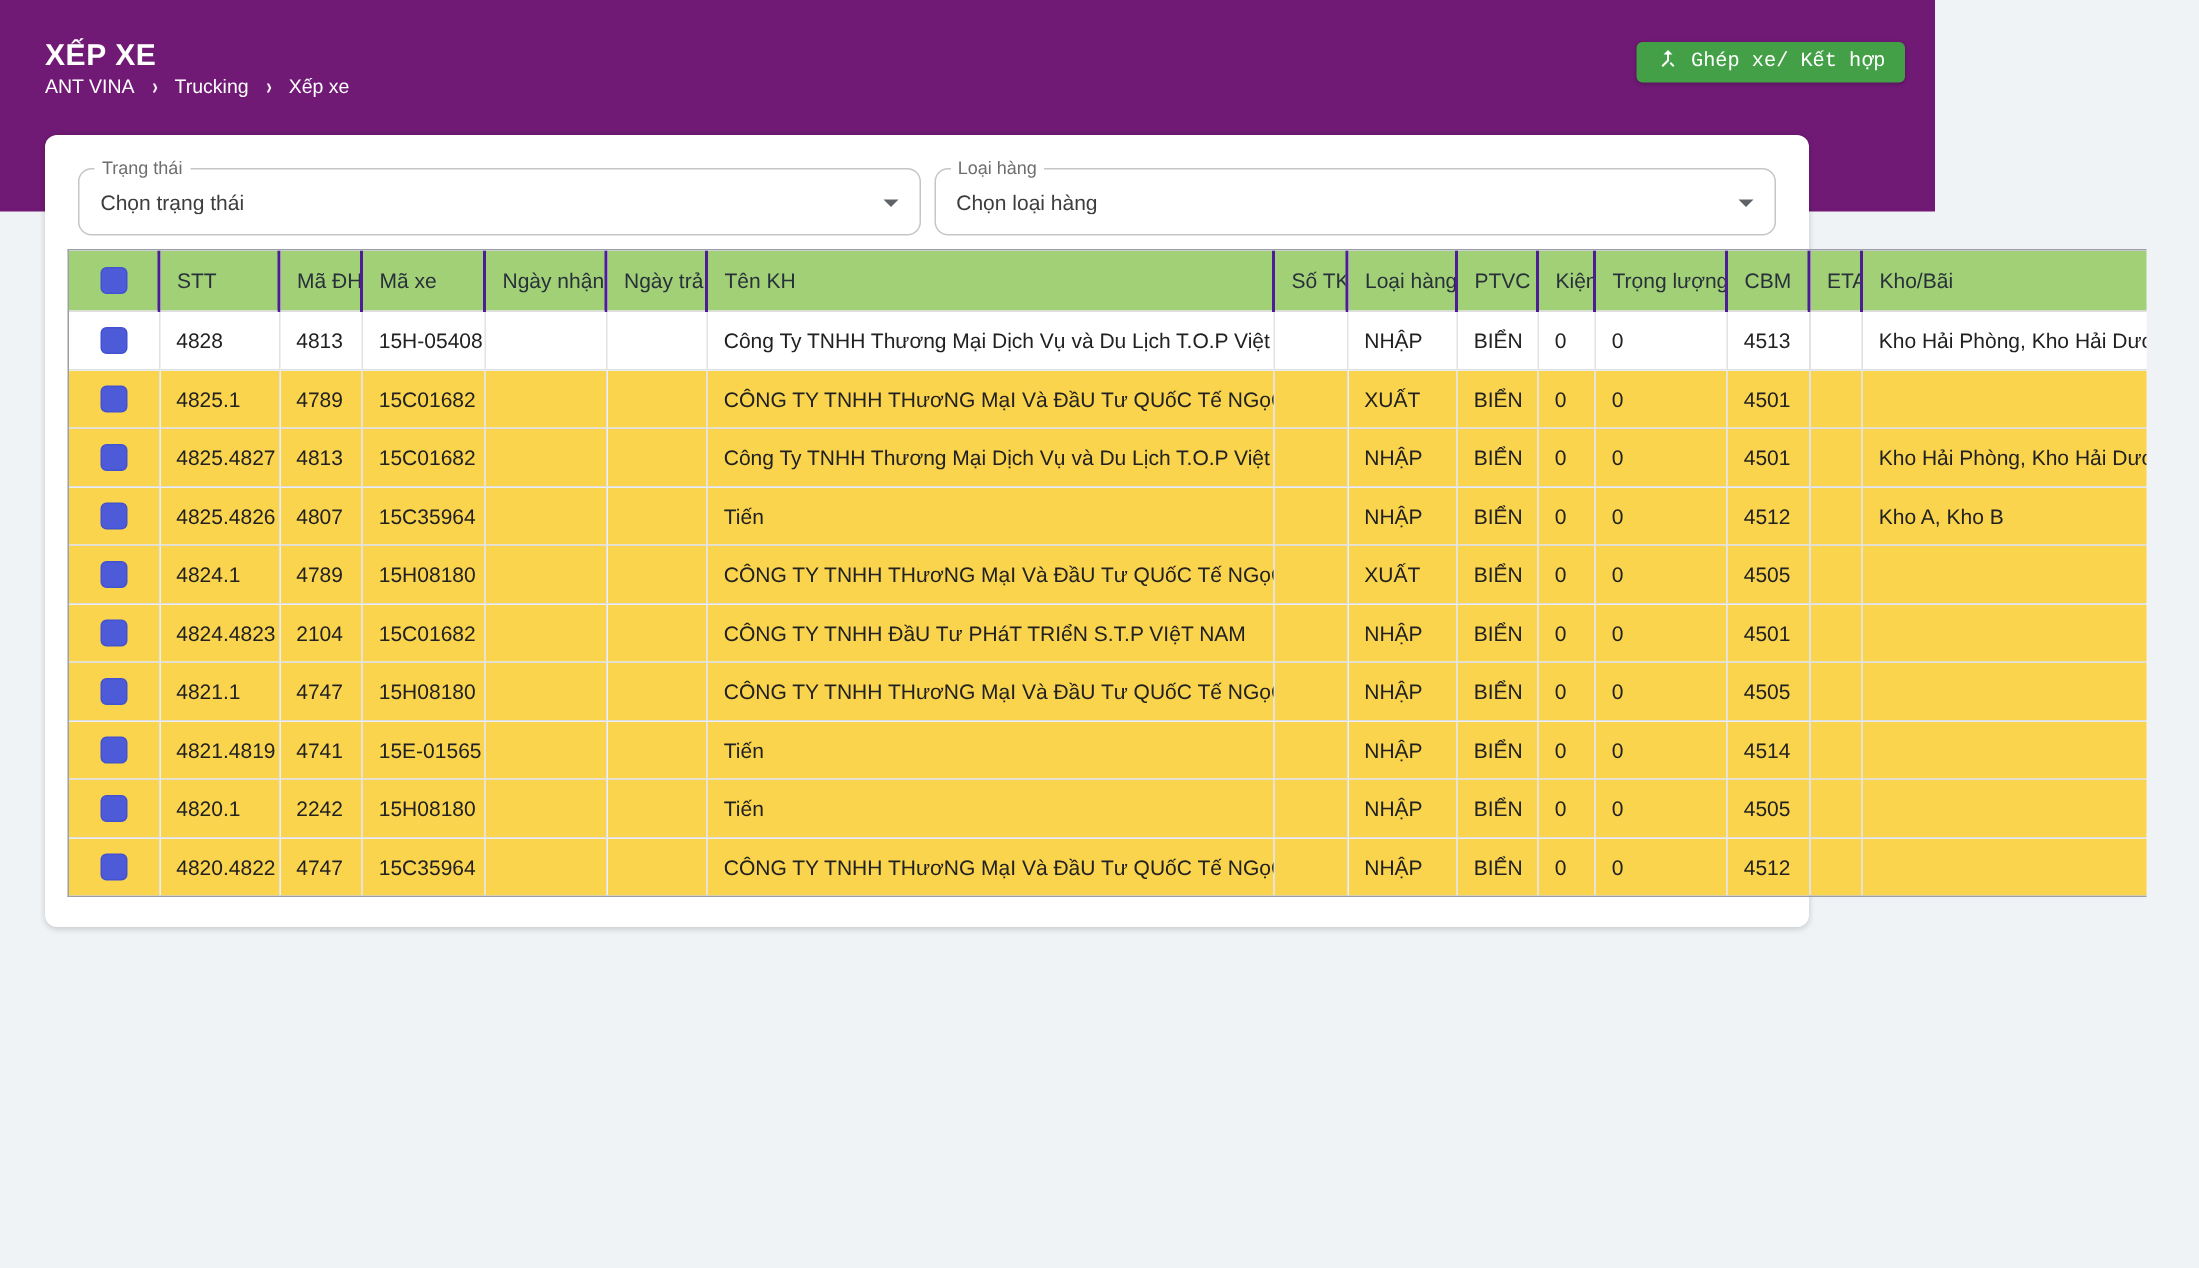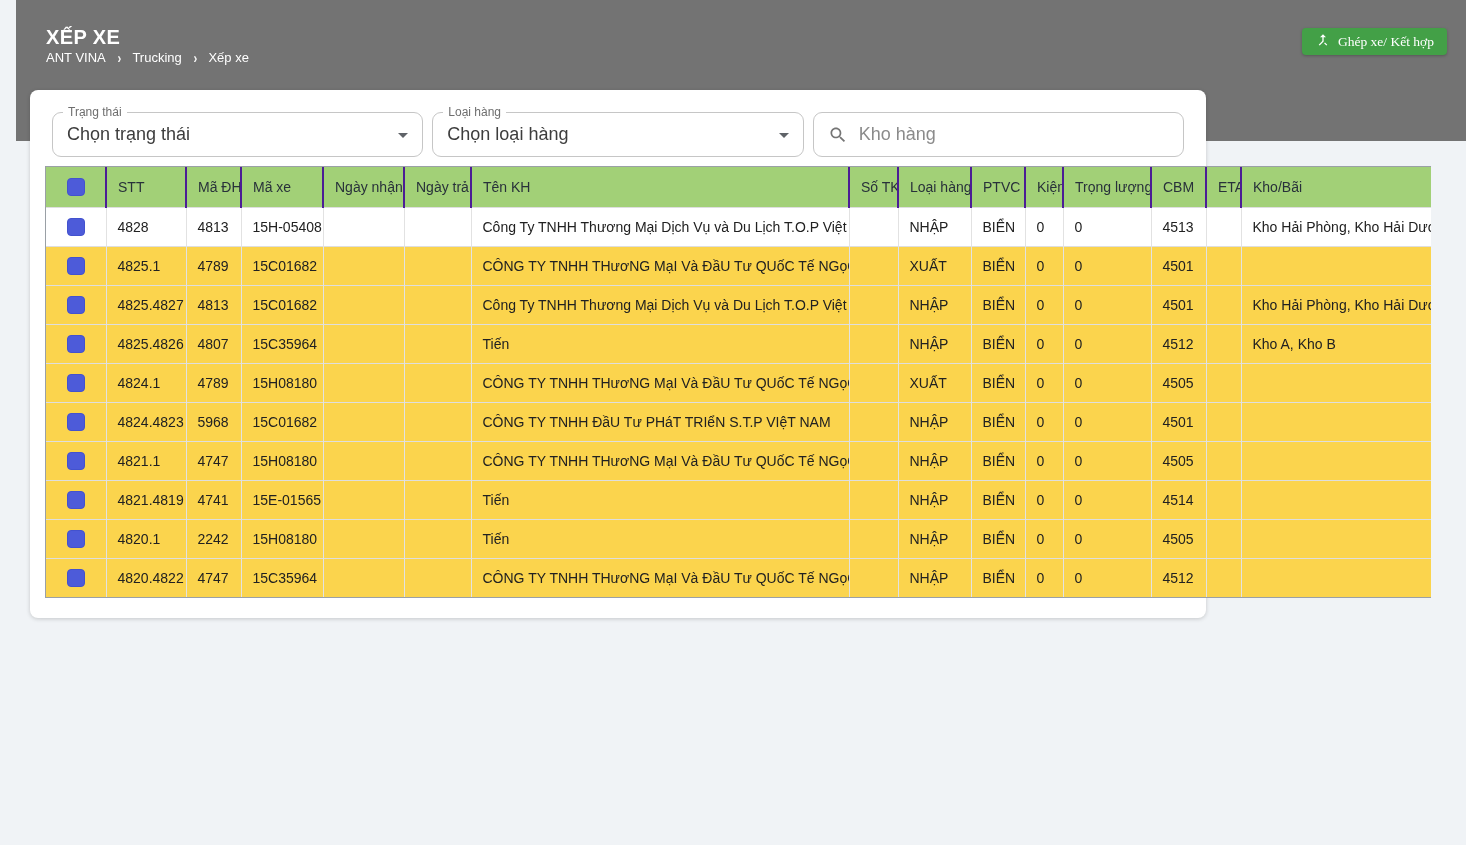--- a/index.html
+++ b/index.html
@@ -1,39 +1,39 @@
 <!DOCTYPE html>
 <html><head>
 <meta charset="utf-8">
 <style>
   * { margin:0; padding:0; box-sizing:border-box; }
   html,body { width:1466px; height:845px; overflow:hidden;
     font-family:"Liberation Sans","DejaVu Sans",sans-serif; background:#F0F3F6; }
 
   
-  .topband { position:absolute; top:0; left:16px; width:1451px; height:141px; background:#737373; }
+  .topband { position:absolute; top:0; left:0; width:1290px; height:141px; background:#701a75; }
   .page-title { position:absolute; top:26px; left:30px; color:#fff; font-size:20px; font-weight:bold; letter-spacing:.4px; }
   .breadcrumb { position:absolute; top:49px; left:30px; display:flex; align-items:flex-end; color:#fff; font-size:13px; }
   .breadcrumb .sep { margin:0 11px; font-size:14px; opacity:.95; font-weight:bold; transform:scale(.8,1.1); }
   .merge-btn { position:absolute; top:28px; right:20px; height:27px; display:flex; align-items:center; gap:7px;
     background:#43A047; color:#fff; border:none; border-radius:4px; padding:0 13px;
-    font-size:13.5px; font-weight:500; font-family:Liberation Serif, serif; cursor:pointer; box-shadow:0 1px 3px rgba(0,0,0,.25); }
+    font-size:13.5px; font-weight:500; font-family:Liberation Mono, monospace; cursor:pointer; box-shadow:0 1px 3px rgba(0,0,0,.25); }
   .merge-btn svg { width:16px; height:16px; fill:#fff; }
 
   
   .card { position:absolute; top:90px; left:30px; width:1176px; height:528px; background:#fff;
     border-radius:8px; box-shadow:0 1px 4px rgba(0,0,0,.18); }
 
   
   .filters { display:flex; gap:9px; padding:22px 22px 0 22px; }
   .field { position:relative; flex:1; height:45px; border:1px solid #C6C6C6; border-radius:9px;
     display:flex; align-items:center; padding:0 14px; background:#fff; cursor:pointer; }
   .field .flabel { position:absolute; top:-8px; left:10px; background:#fff; padding:0 5px;
     font-size:12px; color:#6E6E6E; white-space:nowrap; }
-  .field .fvalue { font-size:18px; color:#3D3D3D; white-space:nowrap; overflow:hidden; }
+  .field .fvalue { font-size:14px; color:#3D3D3D; white-space:nowrap; overflow:hidden; }
   .field .fvalue.placeholder { color:#8B8B8B; }
   .field .arrow { position:absolute; right:14px; top:50%; margin-top:-2px; width:0; height:0;
     border-left:5px solid transparent; border-right:5px solid transparent; border-top:5px solid #5F6368; }
   .field .ficon { width:20px; height:20px; margin-right:11px; flex:none; }
   .field .ficon svg { width:20px; height:20px; fill:#3C4043; }
   .field .ficon.gray svg { fill:#757575; }
 
   
   .table-wrap { margin:9px 15px 0 15px; width:1386px; overflow:hidden;
     border:1px solid #9AA0A6; border-right:none; }
@@ -79,26 +79,20 @@
 
 
     <div class="field">
       <span class="flabel">Loại hàng</span>
       <span class="fvalue">Chọn loại hàng</span>
       <span class="arrow"></span>
     </div>
 
 
 
-    <div class="field">
-      <span class="ficon gray"><svg viewBox="0 0 24 24">
-            <path d="M15.5 14h-.79l-.28-.27C15.41 12.59 16 11.11 16 9.5 16 5.91 13.09 3 9.5 3S3 5.91 3 9.5 5.91 16 9.5 16c1.61 0 3.09-.59 4.23-1.57l.27.28v.79l5 4.99L20.49 19l-4.99-5zm-6 0C7.01 14 5 11.99 5 9.5S7.01 5 9.5 5 14 7.01 14 9.5 11.99 14 9.5 14z"></path>
-          </svg></span>
-      <span class="fvalue placeholder">Kho hàng</span>
-    </div>
   </div>
 
   <div class="table-wrap">
     <table>
       <colgroup>
         <col style="width:60px">
           <col style="width:80px">
           <col style="width:55px">
           <col style="width:82px">
         <col style="width:81px">
@@ -214,21 +208,21 @@
     <td>BIỂN</td>
     <td>0</td>
     <td>0</td>
     <td>4505</td>
     <td></td>
     <td></td>
   </tr>
           <tr class="hl">
     <td class="cbcol"><span class="cb"></span></td>
     <td>4824.4823</td>
-    <td>5968</td>
+    <td>2104</td>
     <td>15C01682</td>
     <td></td>
     <td></td>
     <td>CÔNG TY TNHH ĐầU Tư PHáT TRIểN S.T.P VIệT NAM</td>
     <td></td>
     <td>NHẬP</td>
     <td>BIỂN</td>
     <td>0</td>
     <td>0</td>
     <td>4501</td>

